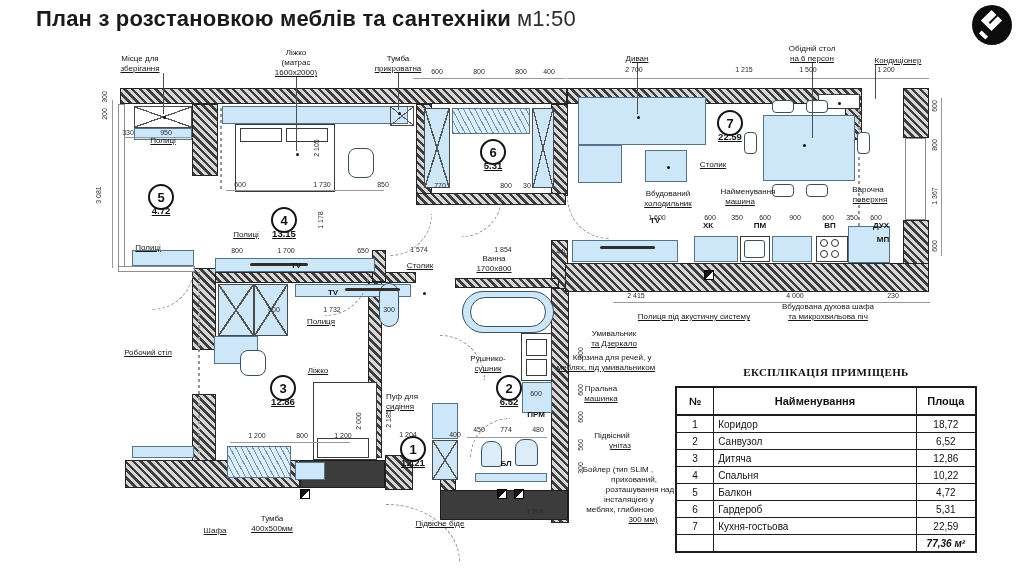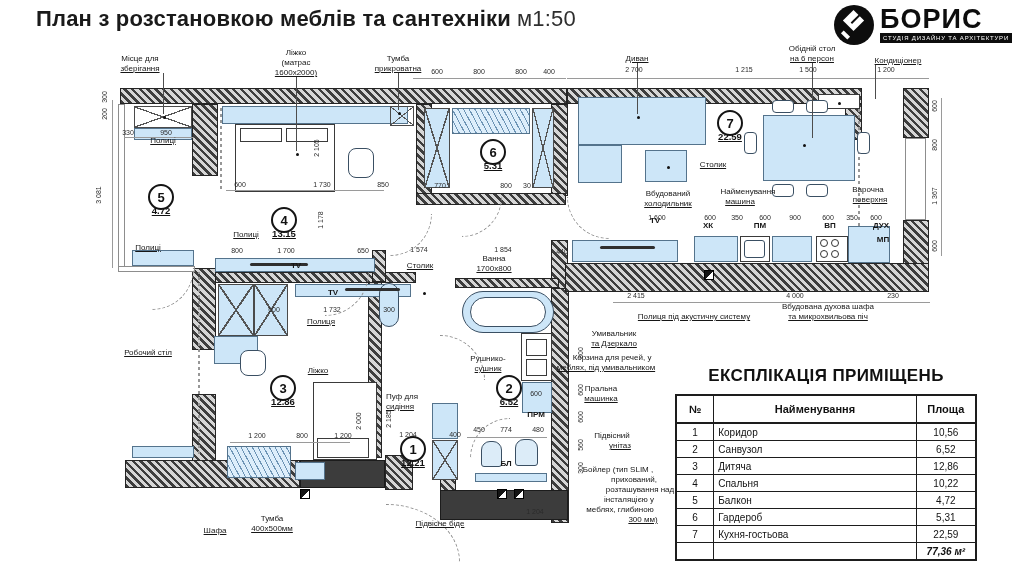--- a/index.html
+++ b/index.html
@@ -46,44 +46,40 @@
   .lbl{transform:translateX(-50%);font-size:8px;line-height:9px;color:#161616;white-space:nowrap;}
   .lbl.u{text-decoration:underline;}
   .tag{font-weight:bold;font-size:8px;}
   .dim{transform:translateX(-50%);font-size:7px;line-height:7px;color:#2b2b2b;white-space:nowrap;}
   .dim.r{transform:translate(-50%,-50%) rotate(-90deg);}
   .room-circ{width:26px;height:26px;border:2px solid #141414;border-radius:50%;background:#fff;
              text-align:center;line-height:23px;font-weight:bold;font-size:13px;transform:translate(-50%,-50%);}
   .room-area{transform:translateX(-50%);font-size:9.5px;font-weight:bold;text-decoration:underline;white-space:nowrap;}
   
   .legend{position:absolute;left:672px;top:366px;width:308px;}
-  .legend-title{text-align:center;font-size:17px;font-weight:bold;letter-spacing:0.4px;margin-bottom:8px;}
+  .legend-title{text-align:center;font-size:11px;font-weight:bold;letter-spacing:0.4px;margin-bottom:8px;font-family:Liberation Serif, serif;}
   table.lg{border-collapse:collapse;width:302px;margin:0 auto;border:2px solid #1d1d1d;}
   table.lg th{border:1px solid #1d1d1d;border-bottom:2px solid #1d1d1d;font-size:11px;font-weight:bold;padding:7px 2px;}
   table.lg td{border:1px solid #1d1d1d;font-size:10px;padding:1.5px 4px;height:13px;}
   table.lg td.c{text-align:center;}
   table.lg td.total{font-weight:bold;font-style:italic;text-align:center;}
 </style>
 </head>
 <body>
 
 <div class="stage">
 
   <div class="title">
     <span>План з розстановкою меблів та сантехніки</span><span class="scale">м1:50</span>
   </div>
 
   <div class="logo">
     <div class="logo-icon">
         <div class="nib"></div>
       </div>
-    <div>
-      <div class="logo-name">БОРИС</div>
-      <div class="logo-bar">СТУДІЯ ДИЗАЙНУ ТА АРХІТЕКТУРИ</div>
-    </div>
   </div>
 
   <div class="abs" id="plan" style="left:0;top:0;width:1024px;height:576px;">
       <div class="abs wall" style="left: 120px; top: 88px; width: 447px; height: 16px;"></div>
       <div class="abs wall" style="left: 567px; top: 88px; width: 295px; height: 16px;"></div>
       <div class="abs wall" style="left: 903px; top: 88px; width: 26px; height: 50px;"></div>
       <div class="abs wall" style="left: 903px; top: 220px; width: 26px; height: 50px;"></div>
       <div class="abs wall" style="left: 845px; top: 104px; width: 17px; height: 36px;"></div>
       <div class="abs wall" style="left: 192px; top: 104px; width: 26px; height: 72px;"></div>
       <div class="abs wall" style="left: 416px; top: 104px; width: 16px; height: 92px;"></div>
@@ -356,21 +352,21 @@
         <tr>
           <th>№</th>
           <th>Найменування</th>
           <th>Площа</th>
         </tr>
       </thead>
       <tbody id="legend-body">
           <tr>
             <td class="c">1</td>
             <td>Коридор</td>
-            <td class="c">10,56</td>
+            <td class="c">18,72</td>
           </tr>
           <tr>
             <td class="c">2</td>
             <td>Санвузол</td>
             <td class="c">6,52</td>
           </tr>
           <tr>
             <td class="c">3</td>
             <td>Дитяча</td>
             <td class="c">12,86</td>

